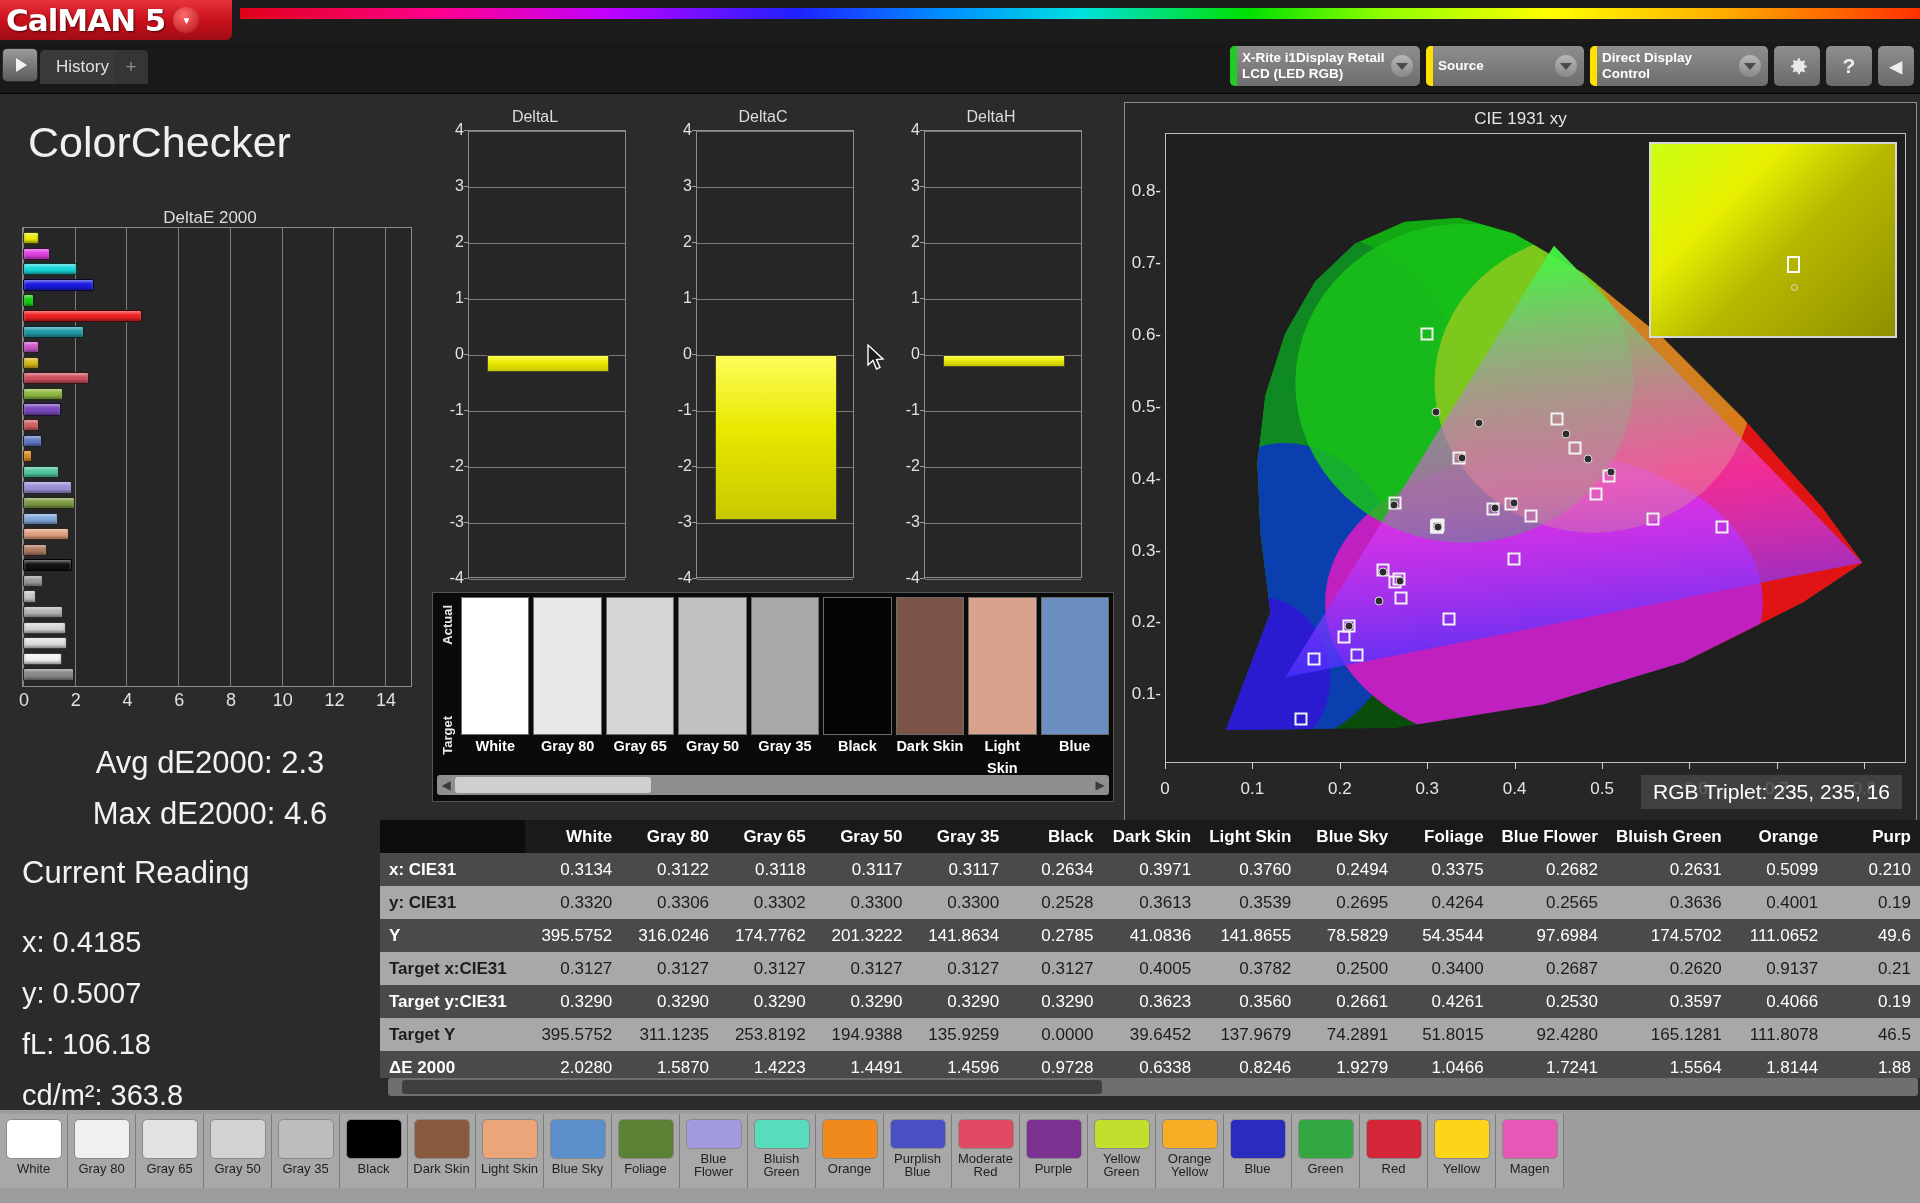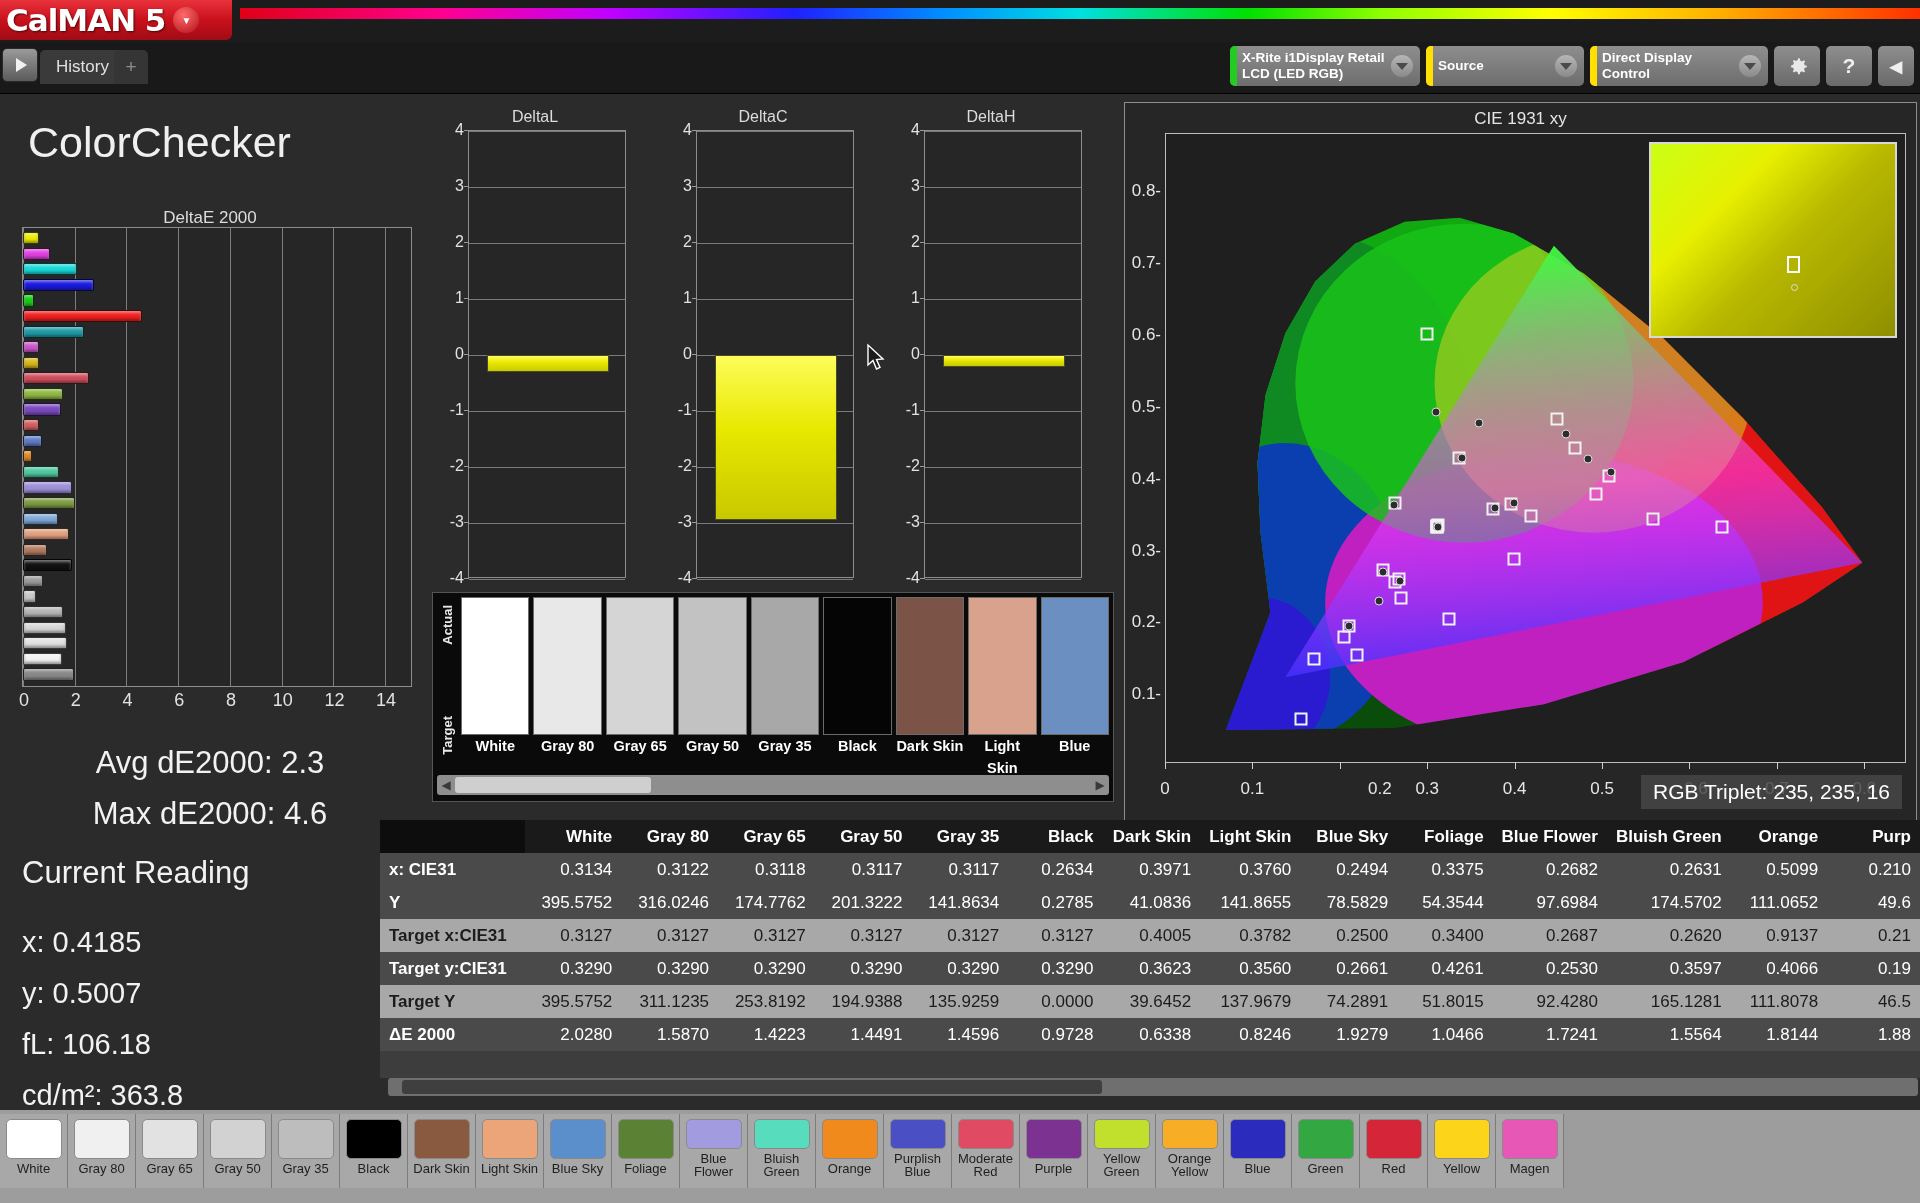--- a/index.html
+++ b/index.html
@@ -630,21 +630,21 @@
         <div class="cie-ylab" style="top: 302.909px;">0.5-</div>
         <div class="cie-ylab" style="top: 231.091px;">0.6-</div>
         <div class="cie-ylab" style="top: 159.273px;">0.7-</div>
         <div class="cie-ylab" style="top: 87.4545px;">0.8-</div>
       </div>
     <div id="cieX">
         <div class="cie-xlab" style="left: 40px;">0</div>
         <div class="cie-xtick" style="left: 40px; bottom: 52px;"></div>
         <div class="cie-xlab" style="left: 127.412px;">0.1</div>
         <div class="cie-xtick" style="left: 127.412px; bottom: 52px;"></div>
-        <div class="cie-xlab" style="left: 214.824px; margin-left: 40px;">0.2</div>
+        <div class="cie-xlab" style="left: 214.824px;">0.2</div>
         <div class="cie-xtick" style="left: 214.824px; bottom: 52px;"></div>
         <div class="cie-xlab" style="left: 302.235px;">0.3</div>
         <div class="cie-xtick" style="left: 302.235px; bottom: 52px;"></div>
         <div class="cie-xlab" style="left: 389.647px;">0.4</div>
         <div class="cie-xtick" style="left: 389.647px; bottom: 52px;"></div>
         <div class="cie-xlab" style="left: 477.059px;">0.5</div>
         <div class="cie-xtick" style="left: 477.059px; bottom: 52px;"></div>
         <div class="cie-xlab" style="left: 571px;">0.6</div>
         <div class="cie-xtick" style="left: 564.471px; bottom: 52px;"></div>
         <div class="cie-xlab" style="left: 651.882px;">0.7</div>
@@ -687,20 +687,37 @@
             <td>0.3117</td>
             <td>0.2634</td>
             <td>0.3971</td>
             <td>0.3760</td>
             <td>0.2494</td>
             <td>0.3375</td>
             <td>0.2682</td>
             <td>0.2631</td>
             <td>0.5099</td>
             <td>0.210</td>
+          </tr>
+          <tr class="even">
+            <td class="rowhdr">y: CIE31</td>
+            <td>0.3320</td>
+            <td>0.3306</td>
+            <td>0.3302</td>
+            <td>0.3300</td>
+            <td>0.3300</td>
+            <td>0.2528</td>
+            <td>0.3613</td>
+            <td>0.3539</td>
+            <td>0.2695</td>
+            <td>0.4264</td>
+            <td>0.2565</td>
+            <td>0.3636</td>
+            <td>0.4001</td>
+            <td>0.19</td>
           </tr>
           <tr class="odd">
             <td class="rowhdr">Y</td>
             <td>395.5752</td>
             <td>316.0246</td>
             <td>174.7762</td>
             <td>201.3222</td>
             <td>141.8634</td>
             <td>0.2785</td>
             <td>41.0836</td>

